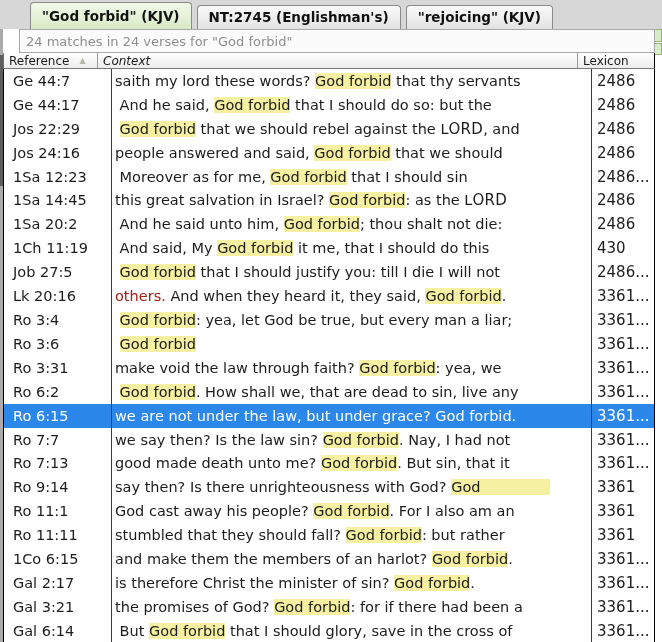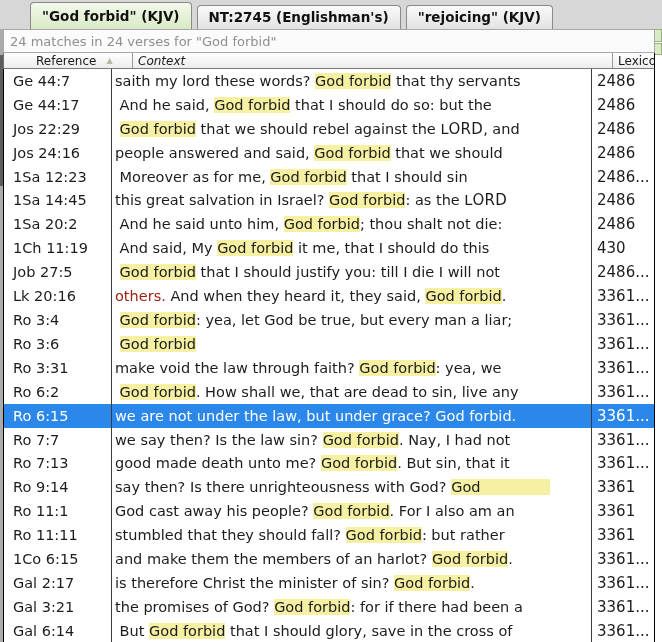--- a/index.html
+++ b/index.html
@@ -20,28 +20,28 @@
   .tab { border:1px solid #8a8a8a; border-bottom:none; border-radius:4px 4px 0 0;
          background:linear-gradient(#fafafa,#e2e2e2); padding:3px 11px 3px 11px;
          font-size:13.5px; font-weight:bold; color:#111; margin-right:5px;
          white-space:nowrap; height:24px; }
   .tab.active { background:linear-gradient(#f2f9ea, var(--tabgreen)); height:27px;
                 padding-top:5px; }
 
   
   .statusbar { height:24px; border:1px solid #a8a8a8; background:#fbfbfb;
                font-size:13px; color:#8f8f8f; display:flex; align-items:center;
-               padding-left:6px; white-space:pre; }
+               padding-left:6px; white-space:pre;margin-left:16px; }
 
   
   .thead { height:16px; display:flex; border-left:1px solid #6e6e6e;
            border-right:1px solid #000; border-bottom:1px solid #7a7a7a;
            background:linear-gradient(#ffffff,#ececec); font-size:12px; color:#1a1a1a; }
   .th { display:flex; align-items:center; padding-left:5px; white-space:nowrap; overflow:hidden; }
-  .th.ref { width:102px; border-right:1px solid #9a9a9a;margin-left:27px; }
+  .th.ref { width:94px; border-right:1px solid #9a9a9a; }
   .th.ctx { width:480px; border-right:1px solid #9a9a9a;font-style:italic; }
   .th.lex { flex:1; }
   .sort { font-size:8px; color:#b9b9a6; margin-left:10px; }
 
   
   .tbody { flex:1; border-left:1px solid #000; border-right:1px solid #000;
            background:#fff; overflow:hidden; }
   .row { height:23.92px; display:flex; align-items:center; color:#1c1c1c; }
   .cell { height:100%; display:flex; align-items:center; overflow:hidden; }
   .cell.ref { width:108px; flex:none; border-right:1px solid #3c3c3c;

